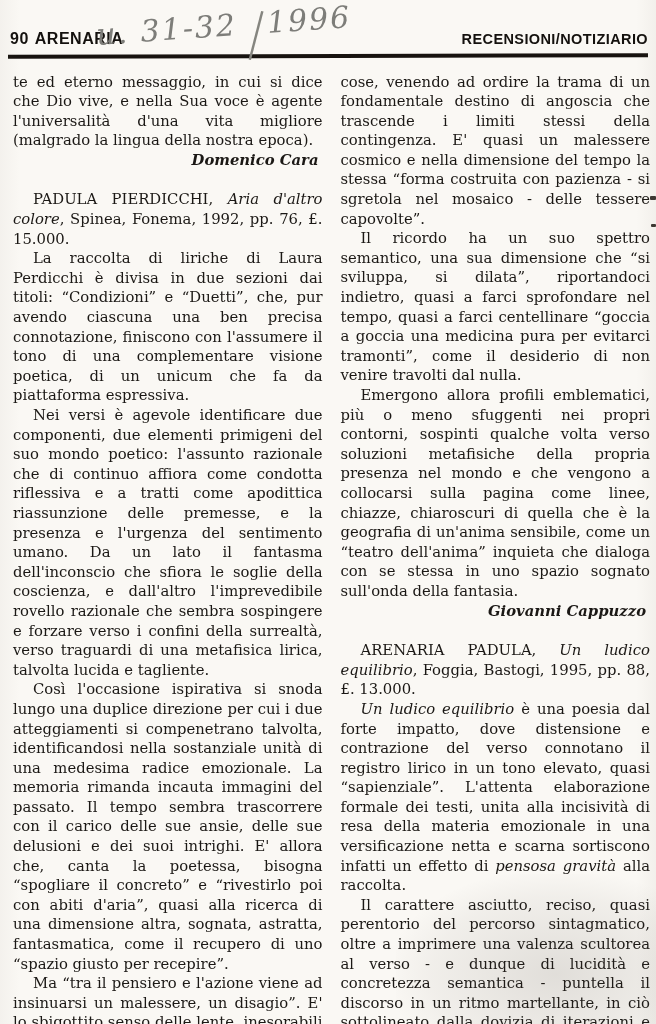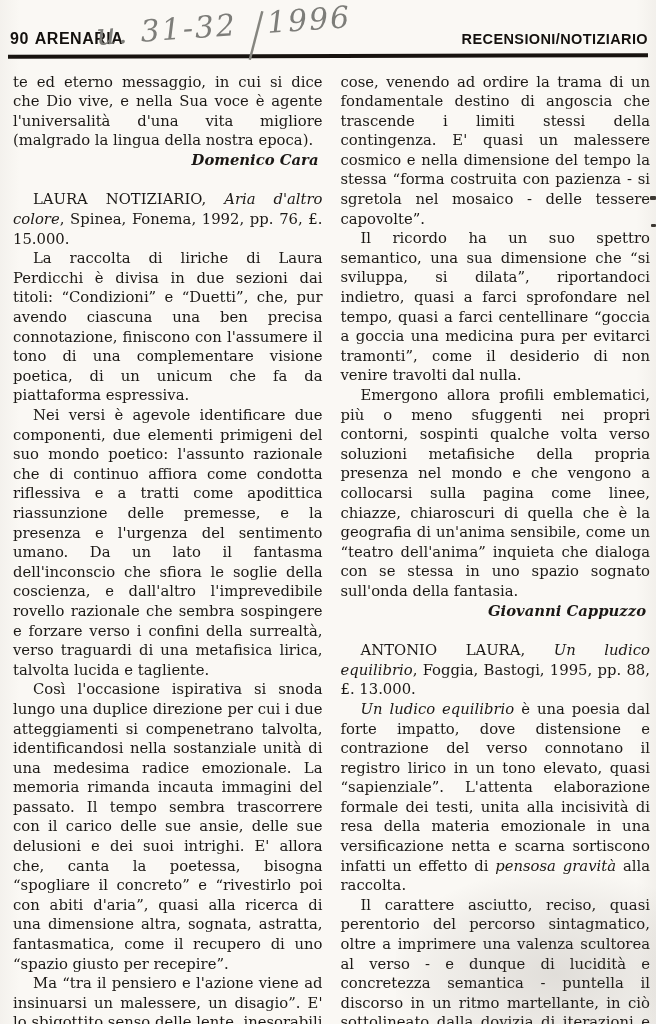--- a/index.html
+++ b/index.html
@@ -87,32 +87,32 @@
   <div class="annotation">
     <span>u. 31-32</span><span class="slash">/</span><span>1996</span>
   </div>
 
   <div class="rule"></div>
 
   <div class="columns">
     <div class="col">
         <p class="para"><span>te ed eterno messaggio, in cui si dice che Dio vive, e nella Sua voce è agente l'universalità d'una vita migliore (malgrado la lingua della nostra epoca).</span></p>
         <p class="signature"><span>Domenico Cara</span></p>
-        <p class="ind heading"><span class="hl" style="background: rgb(216, 213, 207);"></span><span>LAURA NOTIZIARIO, </span><span class="it">Aria d'altro colore</span><span>, Spinea, Fonema, 1992, pp. 76, £. 15.000.</span></p>
+        <p class="ind heading"><span class="hl" style="background: rgb(216, 213, 207);"></span><span>PADULA PIERDICCHI, </span><span class="it">Aria d'altro colore</span><span>, Spinea, Fonema, 1992, pp. 76, £. 15.000.</span></p>
         <p class="para ind"><span>La raccolta di liriche di Laura Perdicchi è divisa in due sezioni dai titoli: “Condizioni” e “Duetti”, che, pur avendo ciascuna una ben precisa connotazione, finiscono con l'assumere il tono di una complementare visione poetica, di un unicum che fa da piattaforma espressiva.</span></p>
         <p class="para ind"><span>Nei versi è agevole identificare due componenti, due elementi primigeni del suo mondo poetico: l'assunto razionale che di continuo affiora come condotta riflessiva e a tratti come apodittica riassunzione delle premesse, e la presenza e l'urgenza del sentimento umano. Da un lato il fantasma dell'inconscio che sfiora le soglie della coscienza, e dall'altro l'imprevedibile rovello razionale che sembra sospingere e forzare verso i confini della surrealtà, verso traguardi di una metafisica lirica, talvolta lucida e tagliente.</span></p>
         <p class="para ind"><span>Così l'occasione ispirativa si snoda lungo una duplice direzione per cui i due atteggiamenti si compenetrano talvolta, identificandosi nella sostanziale unità di una medesima radice emozionale. La memoria rimanda incauta immagini del passato. Il tempo sembra trascorrere con il carico delle sue ansie, delle sue delusioni e dei suoi intrighi. E' allora che, canta la poetessa, bisogna “spogliare il concreto” e “rivestirlo poi con abiti d'aria”, quasi alla ricerca di una dimensione altra, sognata, astratta, fantasmatica, come il recupero di uno “spazio giusto per recepire”.</span></p>
         <p class="para ind"><span>Ma “tra il pensiero e l'azione viene ad insinuarsi un malessere, un disagio”. E' lo sbigottito senso delle lente, inesorabili consunzioni che il tempo opera su tutte le</span></p>
       </div>
     <div class="col">
         <p class="para"><span>cose, venendo ad ordire la trama di un fondamentale destino di angoscia che trascende i limiti stessi della contingenza. E' quasi un malessere cosmico e nella dimensione del tempo la stessa “forma costruita con pazienza - si sgretola nel mosaico - delle tessere capovolte”.</span></p>
         <p class="para ind"><span>Il ricordo ha un suo spettro semantico, una sua dimensione che “si sviluppa, si dilata”, riportandoci indietro, quasi a farci sprofondare nel tempo, quasi a farci centellinare “goccia a goccia una medicina pura per evitarci tramonti”, come il desiderio di non venire travolti dal nulla.</span></p>
         <p class="para ind"><span>Emergono allora profili emblematici, più o meno sfuggenti nei propri contorni, sospinti qualche volta verso soluzioni metafisiche della propria presenza nel mondo e che vengono a collocarsi sulla pagina come linee, chiazze, chiaroscuri di quella che è la geografia di un'anima sensibile, come un “teatro dell'anima” inquieta che dialoga con se stessa in uno spazio sognato sull'onda della fantasia.</span></p>
         <p class="signature"><span>Giovanni Cappuzzo</span></p>
-        <p class="ind heading"><span>ANTONIO LAURA, </span><span class="it">Un ludico equilibrio</span><span>, Foggia, Bastogi, 1995, pp. 88, £. 13.000.</span></p>
+        <p class="ind heading"><span>ARENARIA PADULA, </span><span class="it">Un ludico equilibrio</span><span>, Foggia, Bastogi, 1995, pp. 88, £. 13.000.</span></p>
         <p class="para ind"><span class="it">Un ludico equilibrio</span><span> è una poesia dal forte impatto, dove distensione e contrazione del verso connotano il registro lirico in un tono elevato, quasi “sapienziale”. L'attenta elaborazione formale dei testi, unita alla incisività di resa della materia emozionale in una versificazione netta e scarna sortiscono infatti un effetto di </span><span class="it">pensosa gravità</span><span> alla raccolta.</span></p>
         <p class="para ind"><span>Il carattere asciutto, reciso, quasi perentorio del percorso sintagmatico, oltre a imprimere una valenza scultorea al verso - e dunque di lucidità e concretezza semantica - puntella il discorso in un ritmo martellante, in ciò sottolineato dalla dovizia di iterazioni e ridondanze e dalla condensazione lessicale che si riscontra nei testi.</span></p>
       </div>
   </div>
 
   <div class="speck speck1"></div>
   <div class="speck speck2"></div>
   <div class="smudge"></div>
   <div class="vignette"></div>
 </div>

